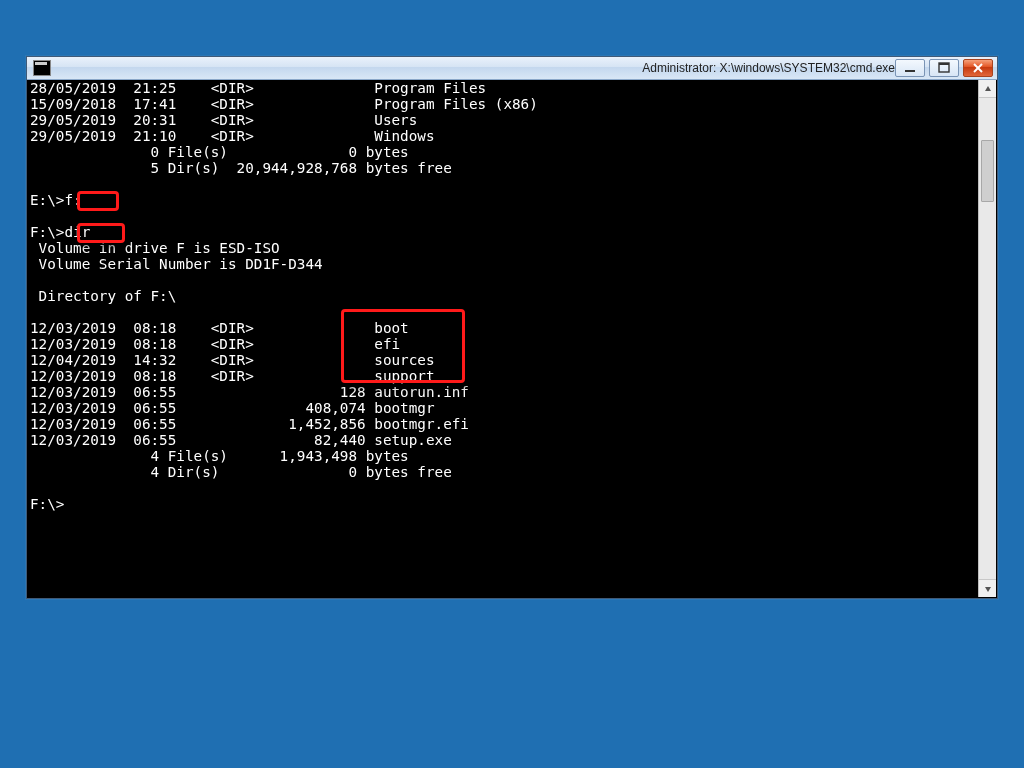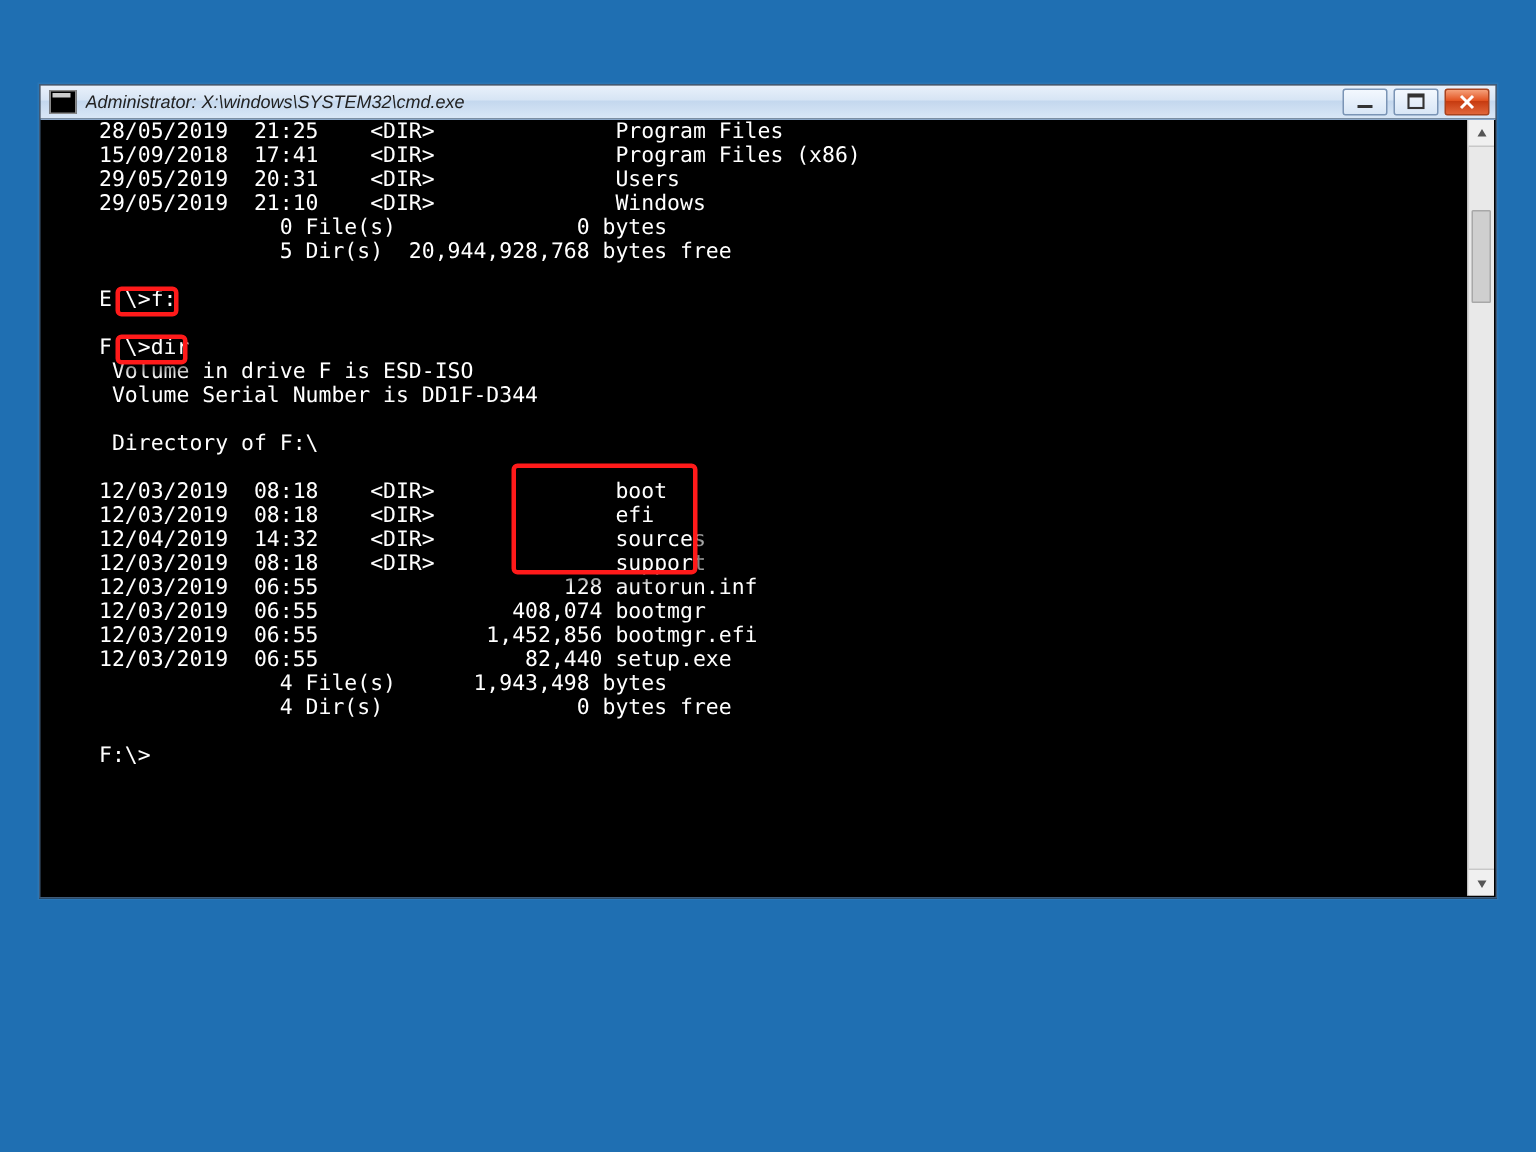--- a/index.html
+++ b/index.html
@@ -46,24 +46,24 @@
   .titlebar .app-icon::before {
     content: "";
     position: absolute;
     left: 1px; top: 1px;
     width: 12px; height: 3px;
     background: #ccc;
   }
 
   .titlebar .title-text {
     flex: 1 1 auto;
-    font-style: italic;
     white-space: nowrap;
     overflow: hidden;
     text-overflow: ellipsis;
+    text-align: right;
   }
 
   .win-controls {
     display: flex;
     gap: 4px;
   }
   .win-btn {
     width: 28px;
     height: 16px;
     border: 1px solid #7a94b5;
@@ -75,21 +75,20 @@
   .win-btn.close {
     background: linear-gradient(#f5a07a, #e2511f 45%, #c63a0f 46%, #e1663a);
     border-color: #a8431f;
   }
   .win-btn svg { position: absolute; left: 0; top: 0; }
 
   .console-wrap {
     position: absolute;
     left: 1px; right: 1px; top: 23px; bottom: 1px;
     display: flex;
-    padding-left: 36px;
   }
   .console {
     flex: 1 1 auto;
     background: #000;
     color: #fff;
     font-family: Consolas, "Lucida Console", monospace;
     font-size: 14.3px;
     line-height: 16px;
     padding: 0px 2px 4px 2px;
     white-space: pre;

